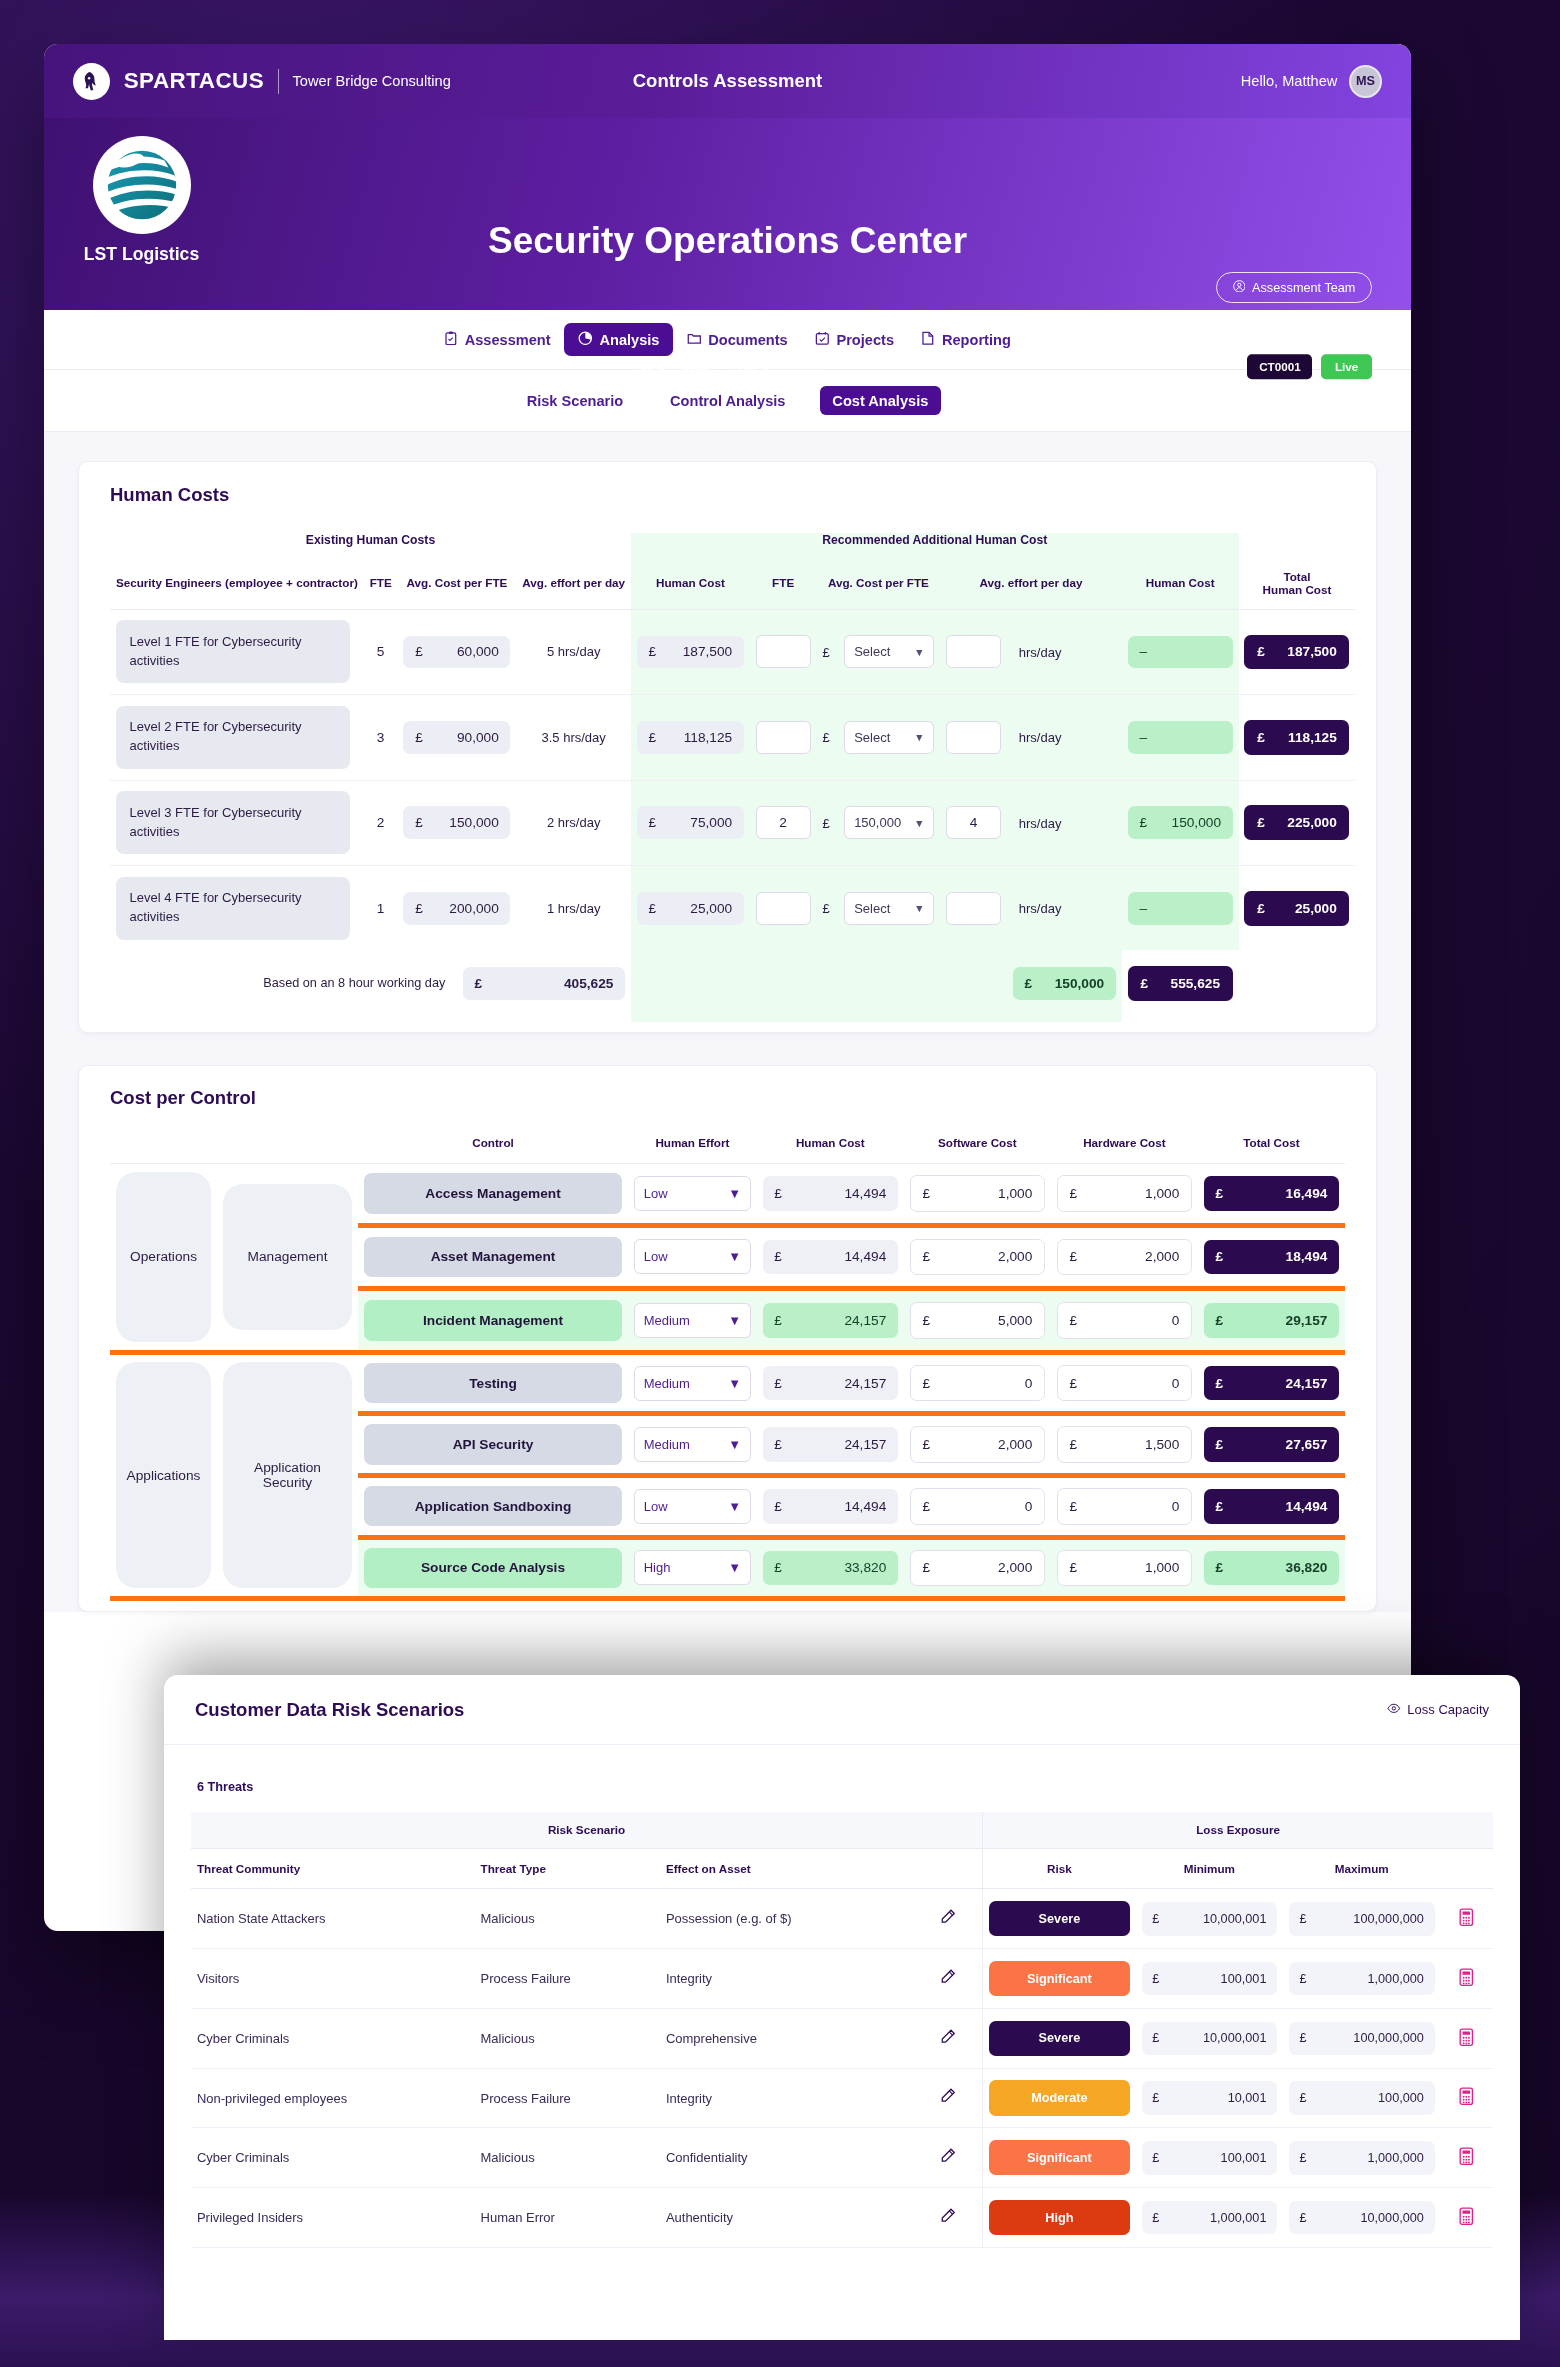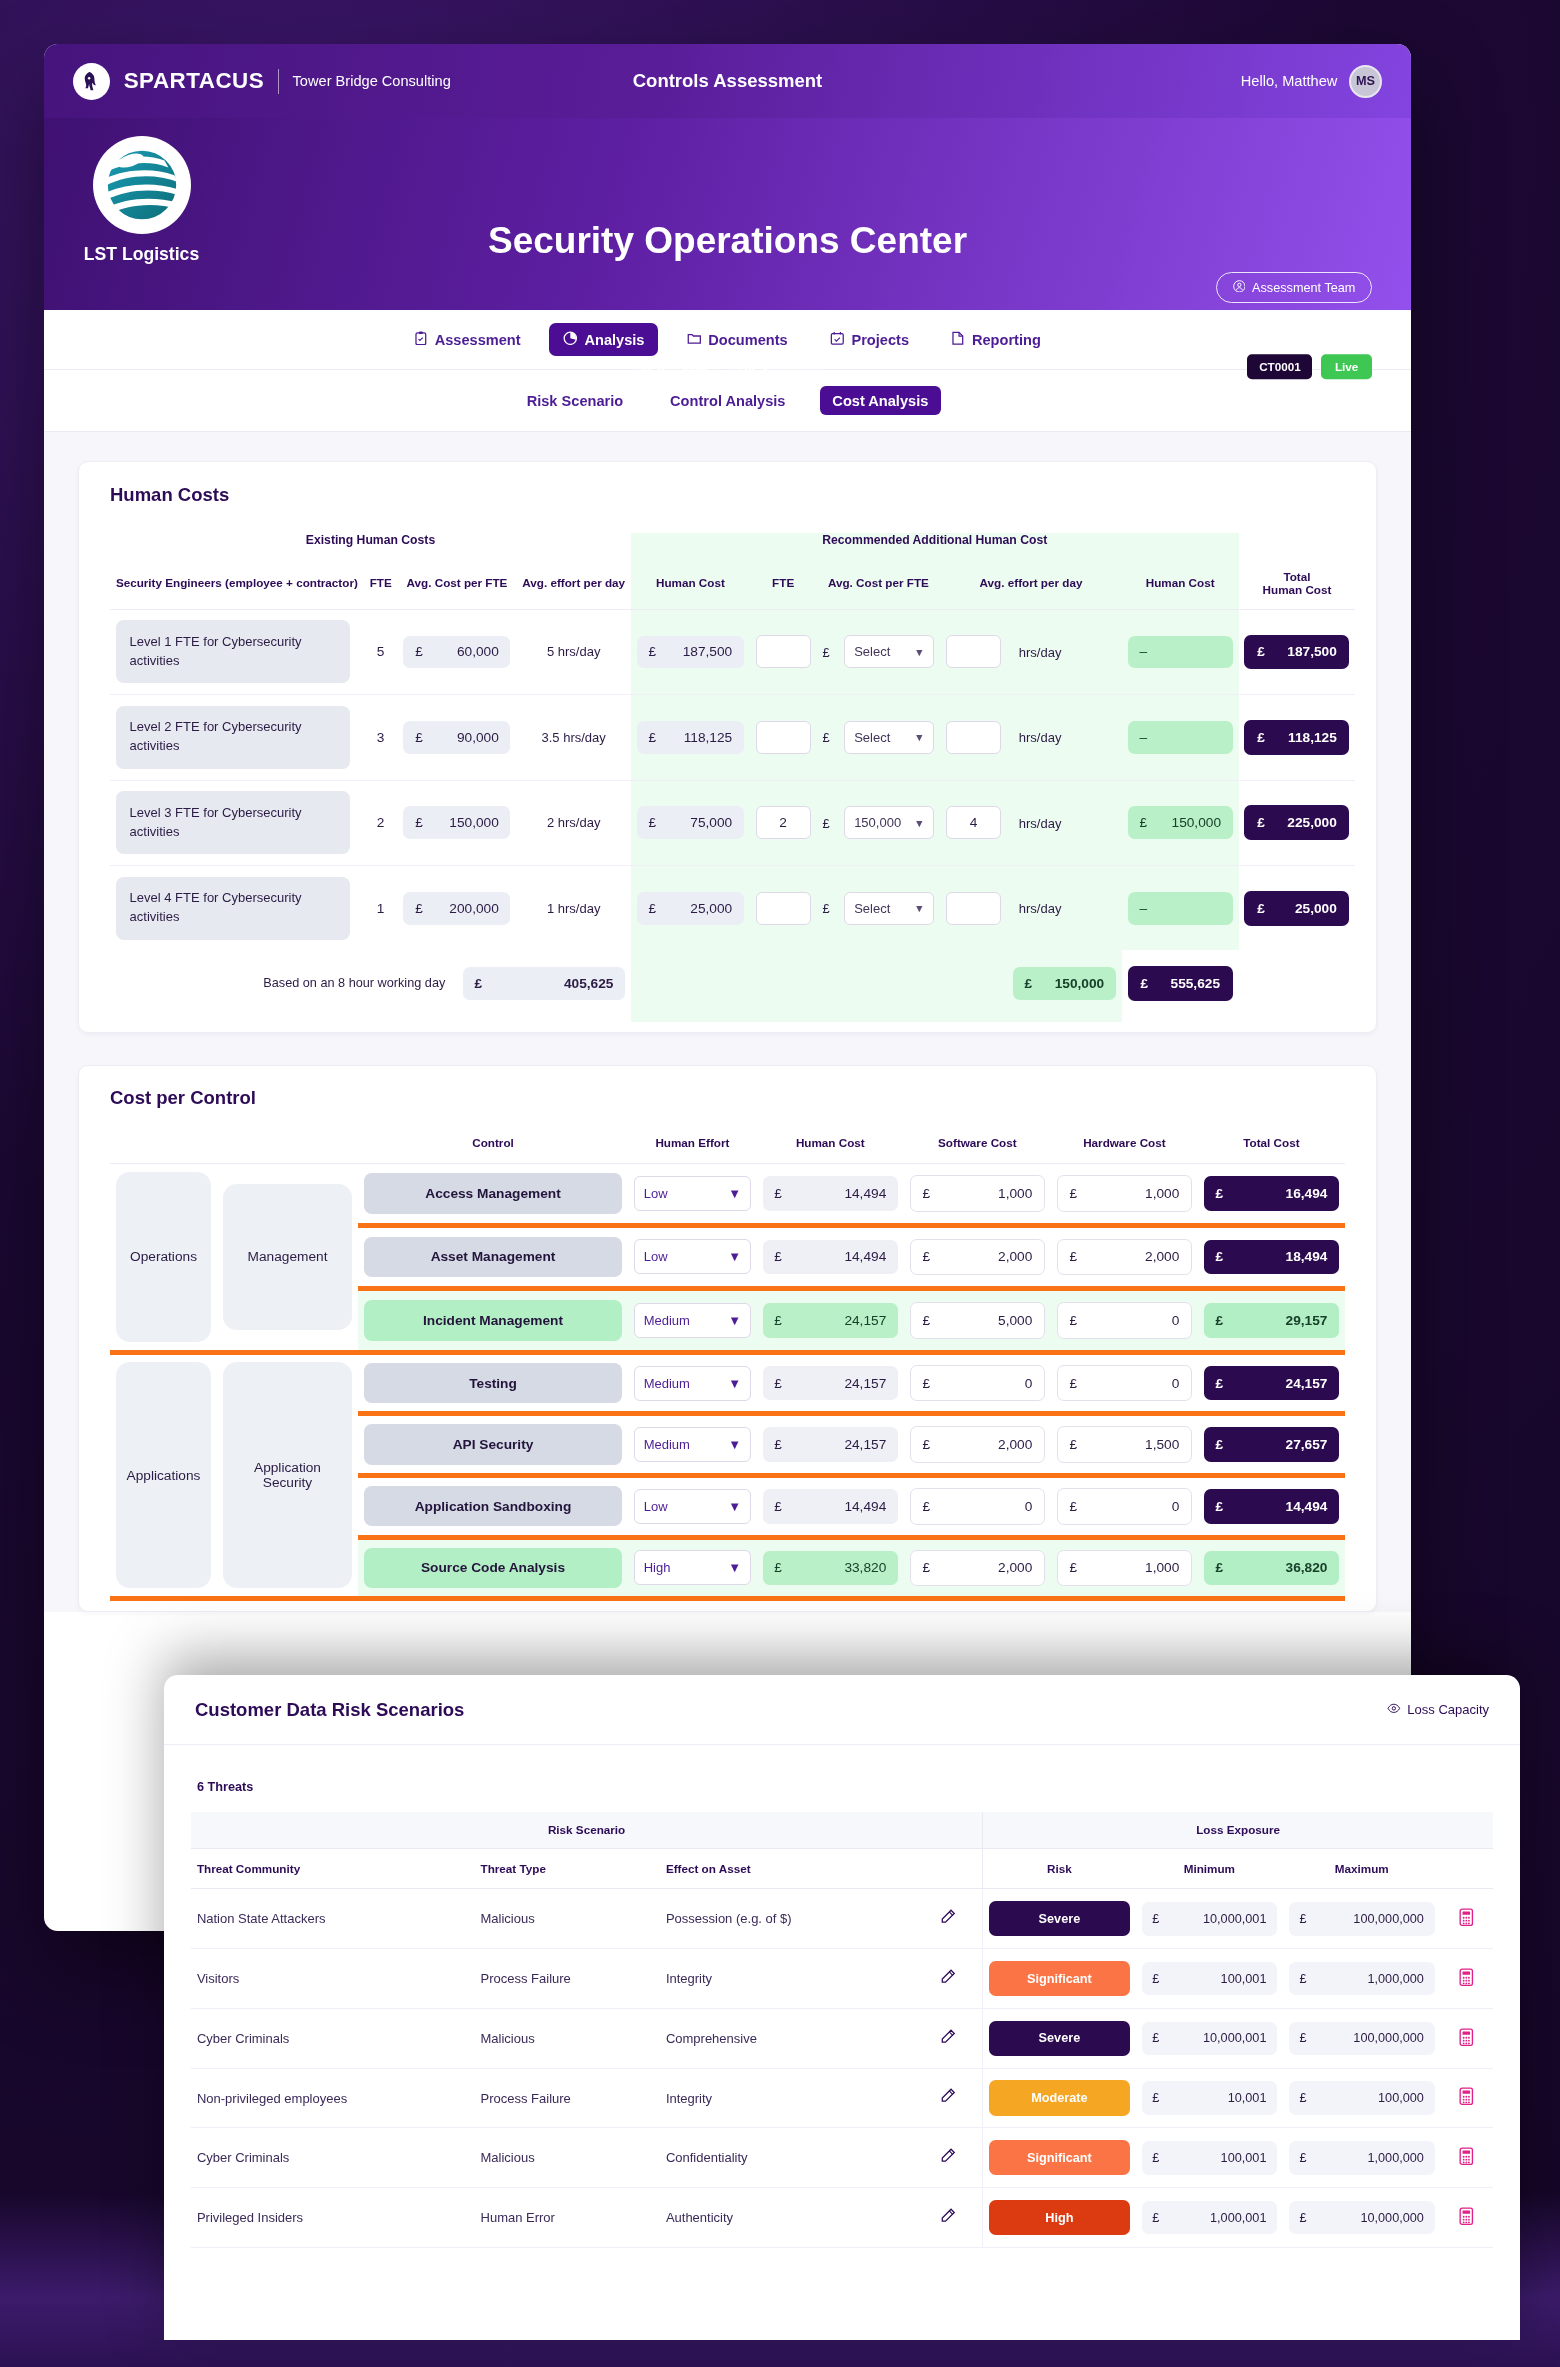--- a/index.html
+++ b/index.html
@@ -125,21 +125,21 @@
     padding: 5.9px 11.7px; border-radius: 4.9px;
   }
   .tag-live {
     background: #3ec753; color: #fff; font-size: 11.7px; font-weight: bold;
     padding: 5.9px 13.7px; border-radius: 4.9px;
   }
 
   
   .nav-main {
     height: 60px; background: #fff;
-    display: flex; align-items: center; justify-content: center; gap: 15px;
+    display: flex; align-items: center; justify-content: center; gap: 0;
     border-bottom: 1px solid #eceaf2;
   }
   .nav-item {
     display: flex; align-items: center; gap: 6.8px;
     font-size: 14.6px; font-weight: bold; color: #4c1d95;
     padding: 7.8px 13.7px; border-radius: 6.8px;
     cursor: pointer;
   }
   .nav-item.active { background: #4c0d95; color: #fff; }
   .nav-sub {
@@ -227,21 +227,21 @@
 
   
   .cc-hdr td {
     font-size: 11.7px; font-weight: bold; color: #2d0b57;
     padding: 0 5.9px 13.7px; text-align: center; white-space: nowrap;
     border-bottom: 1px solid #edebf3;
   }
   .cc-row td { padding: 7.8px 5.9px; vertical-align: middle; border-bottom: 5px solid #f97316; }
   .cc-row.hl td { background: #edfcf1; }
   .grp-cell {
-    background: #edf0f5; border-radius: 14px;
+    background: #edf0f5; border-radius: 20px;
     font-size: 13.7px; color: #2b1b45; text-align: center;
     padding: 9.8px 5.9px;
   }
   .grp-cell.tall { }
   .ctrl-pill {
     background: #d6dae5; color: #23143c; font-weight: bold;
     font-size: 13.7px; text-align: center;
     border-radius: 7.8px; padding: 12.7px 9.8px;
     min-width: 210px;
   }

